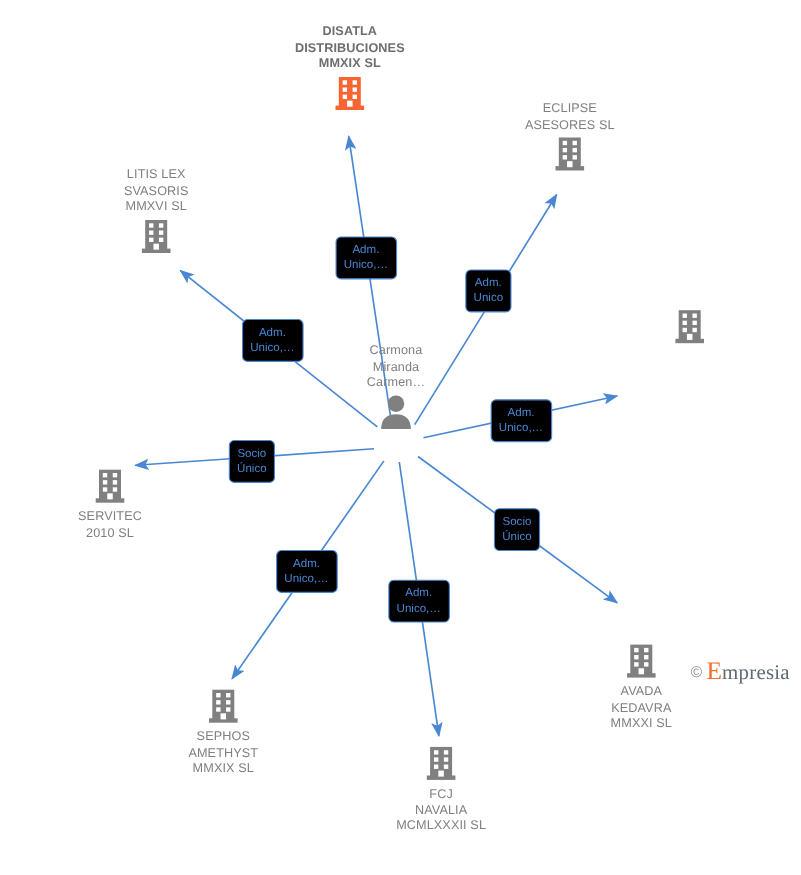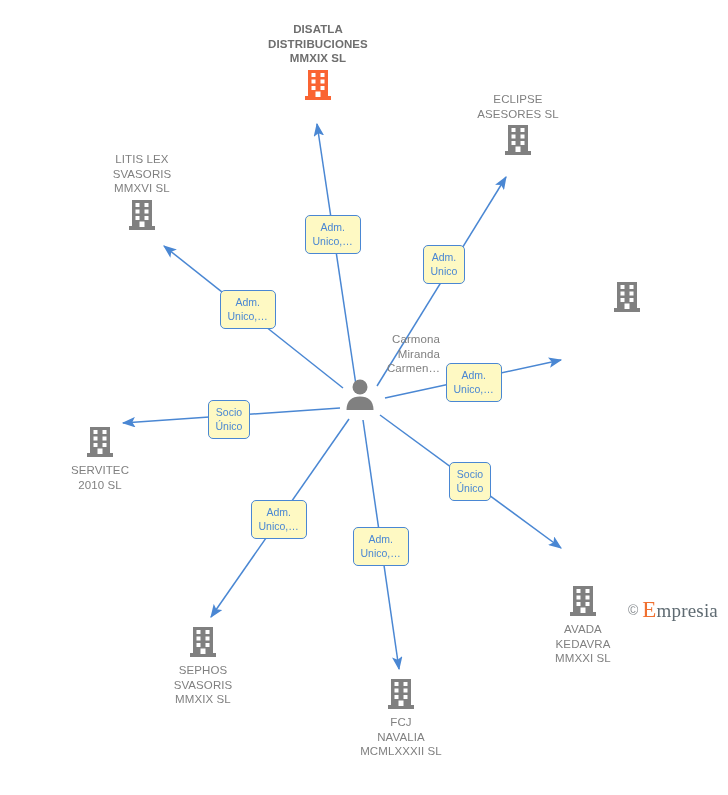--- a/index.html
+++ b/index.html
@@ -54,21 +54,21 @@
     width: 30px;
     height: 34px;
   }
   .node.label-below .node-icon {
     margin-bottom: 4px;
   }
   .edge-label {
     position: absolute;
     border: 1.4px solid #4a87d3;
     border-radius: 5px;
-    background: #fef9c3;
+    background: #000000;
     color: #4a87d3;
     font-size: 10.5px;
     line-height: 14px;
     padding: 4px 7px 5px 7px;
     text-align: center;
     white-space: pre-line;
     margin-left: -0.5px;
   }
   .watermark {
     position: absolute;
@@ -219,42 +219,42 @@
       <rect x="2" y="28" width="26" height="4" fill="#808080"></rect>
       <rect x="8.5" y="5" width="4" height="4" fill="#ffffff"></rect>
       <rect x="17.5" y="5" width="4" height="4" fill="#ffffff"></rect>
       <rect x="8.5" y="11.5" width="4" height="4" fill="#ffffff"></rect>
       <rect x="17.5" y="11.5" width="4" height="4" fill="#ffffff"></rect>
       <rect x="8.5" y="18" width="4" height="4" fill="#ffffff"></rect>
       <rect x="17.5" y="18" width="4" height="4" fill="#ffffff"></rect>
       <rect x="12.5" y="23.5" width="5" height="5.5" fill="#ffffff"></rect>
     </svg>
     <span class="node-label">SEPHOS
-SVASORIS
+AMETHYST
 MMXIX  SL</span>
   </div>
 
   <div class="node label-below" style="left:401px; top:675px;">
     <svg class="node-icon" viewBox="0 0 30 34" xmlns="http://www.w3.org/2000/svg">
       <rect x="5" y="2" width="20" height="27" fill="#808080"></rect>
       <rect x="2" y="28" width="26" height="4" fill="#808080"></rect>
       <rect x="8.5" y="5" width="4" height="4" fill="#ffffff"></rect>
       <rect x="17.5" y="5" width="4" height="4" fill="#ffffff"></rect>
       <rect x="8.5" y="11.5" width="4" height="4" fill="#ffffff"></rect>
       <rect x="17.5" y="11.5" width="4" height="4" fill="#ffffff"></rect>
       <rect x="8.5" y="18" width="4" height="4" fill="#ffffff"></rect>
       <rect x="17.5" y="18" width="4" height="4" fill="#ffffff"></rect>
       <rect x="12.5" y="23.5" width="5" height="5.5" fill="#ffffff"></rect>
     </svg>
     <span class="node-label">FCJ
 NAVALIA
 MCMLXXXII  SL</span>
   </div>
 
-  <div class="node label-above" style="left:360px; top:332px;text-align:right;">
+  <div class="node label-above" style="left:360px; top:312px;">
     <span class="node-label">Carmona
 Miranda
 Carmen…</span>
     <svg class="node-icon" style="width:34px;height:32px;" viewBox="0 0 34 32" xmlns="http://www.w3.org/2000/svg">
       <circle cx="17" cy="9" r="7.5" fill="#808080"></circle>
       <path d="M3.5,32 C3.5,22.5 9,18.5 17,18.5 C25,18.5 30.5,22.5 30.5,32 Z" fill="#808080"></path>
     </svg>
   </div>
 
   <div class="edge-label" style="left:305px; top:215px;">Adm.

